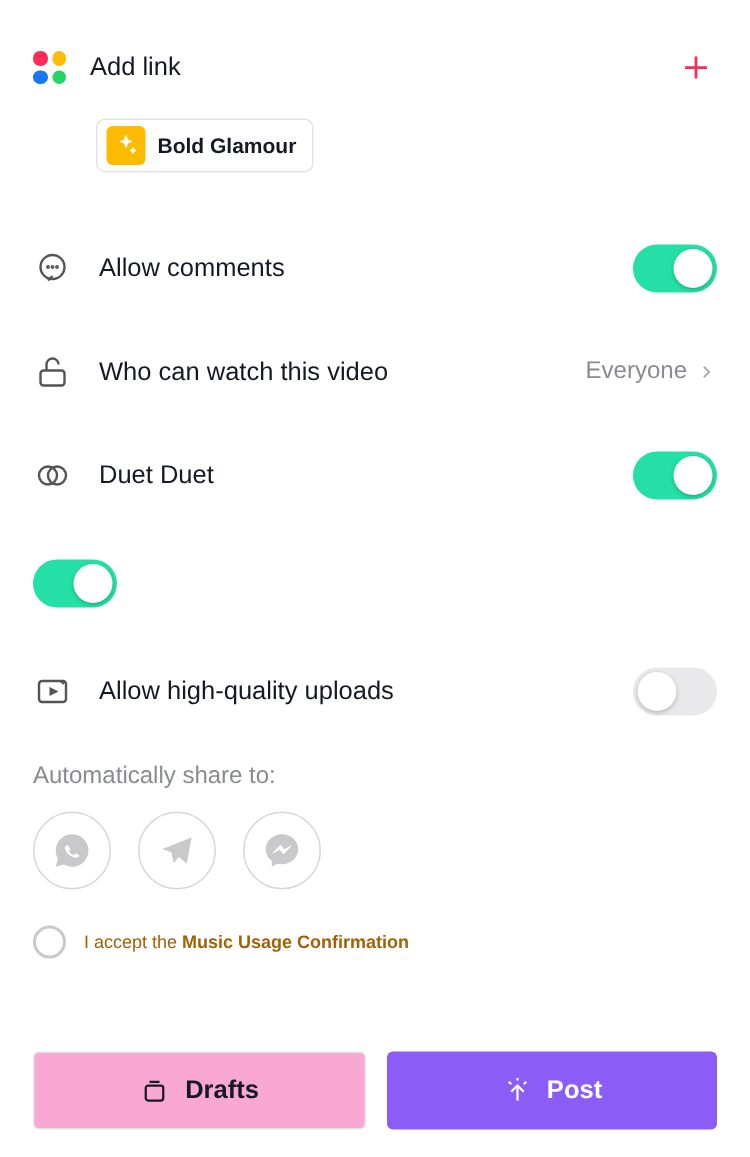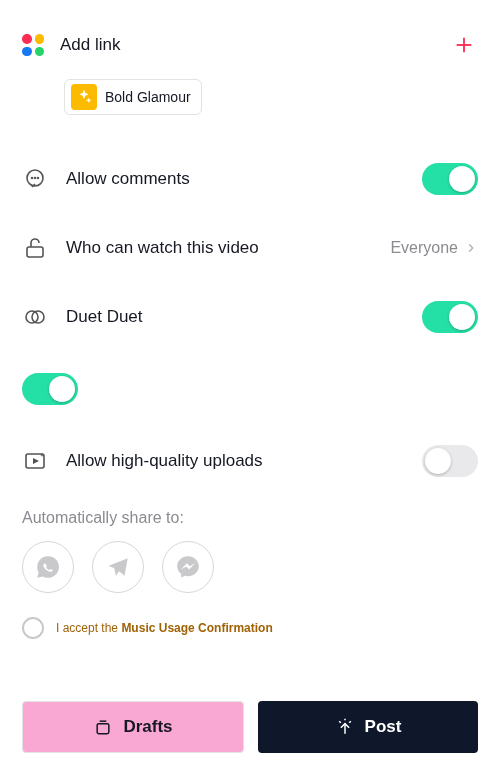--- a/index.html
+++ b/index.html
@@ -58,21 +58,21 @@
       cursor:pointer;
     }
     .effect-icon {
       width:26px; height:26px;
       background:#fdbb00;
       border-radius:4px;
       display:flex; align-items:center; justify-content:center;
       color:#fff;
     }
     .effect-icon svg { width:16px; height:16px; stroke:#fff; fill:#fff; }
-    .effect-chip .chip-label { font-size:14px; font-weight:400; color:#161823; }
+    .effect-chip .chip-label { font-size:14px; font-weight:700; color:#161823; }
 
     
     .settings { margin-top: 18px; }
     .row {
       display:flex;
       align-items:center;
       justify-content:space-between;
       padding: 20px 0;
     }
     .row-left { display:flex; align-items:center; gap:18px; }
@@ -134,21 +134,21 @@
     .btn {
       flex:1;
       height:52px;
       border-radius:4px;
       display:flex; align-items:center; justify-content:center; gap:10px;
       font-size:17px; font-weight:600;
       cursor:pointer;
     }
     .btn-drafts { border:1px solid #e3e3e4; background:#f9a8d4; color:#161823; }
     .btn-drafts svg { width:20px; height:20px; stroke:#161823; stroke-width:1.8; fill:none; }
-    .btn-post { background:#0f172a; color:#fff; border:none; }
+    .btn-post { background:#8b5cf6; color:#fff; border:none; }
     .btn-post svg { width:20px; height:20px; stroke:#fff; stroke-width:1.8; fill:none; }
   </style>
 </head>
 <body>
 
 <div class="screen">
 
   <div class="top-row">
     <div class="top-left">
       <div class="app-logo">

